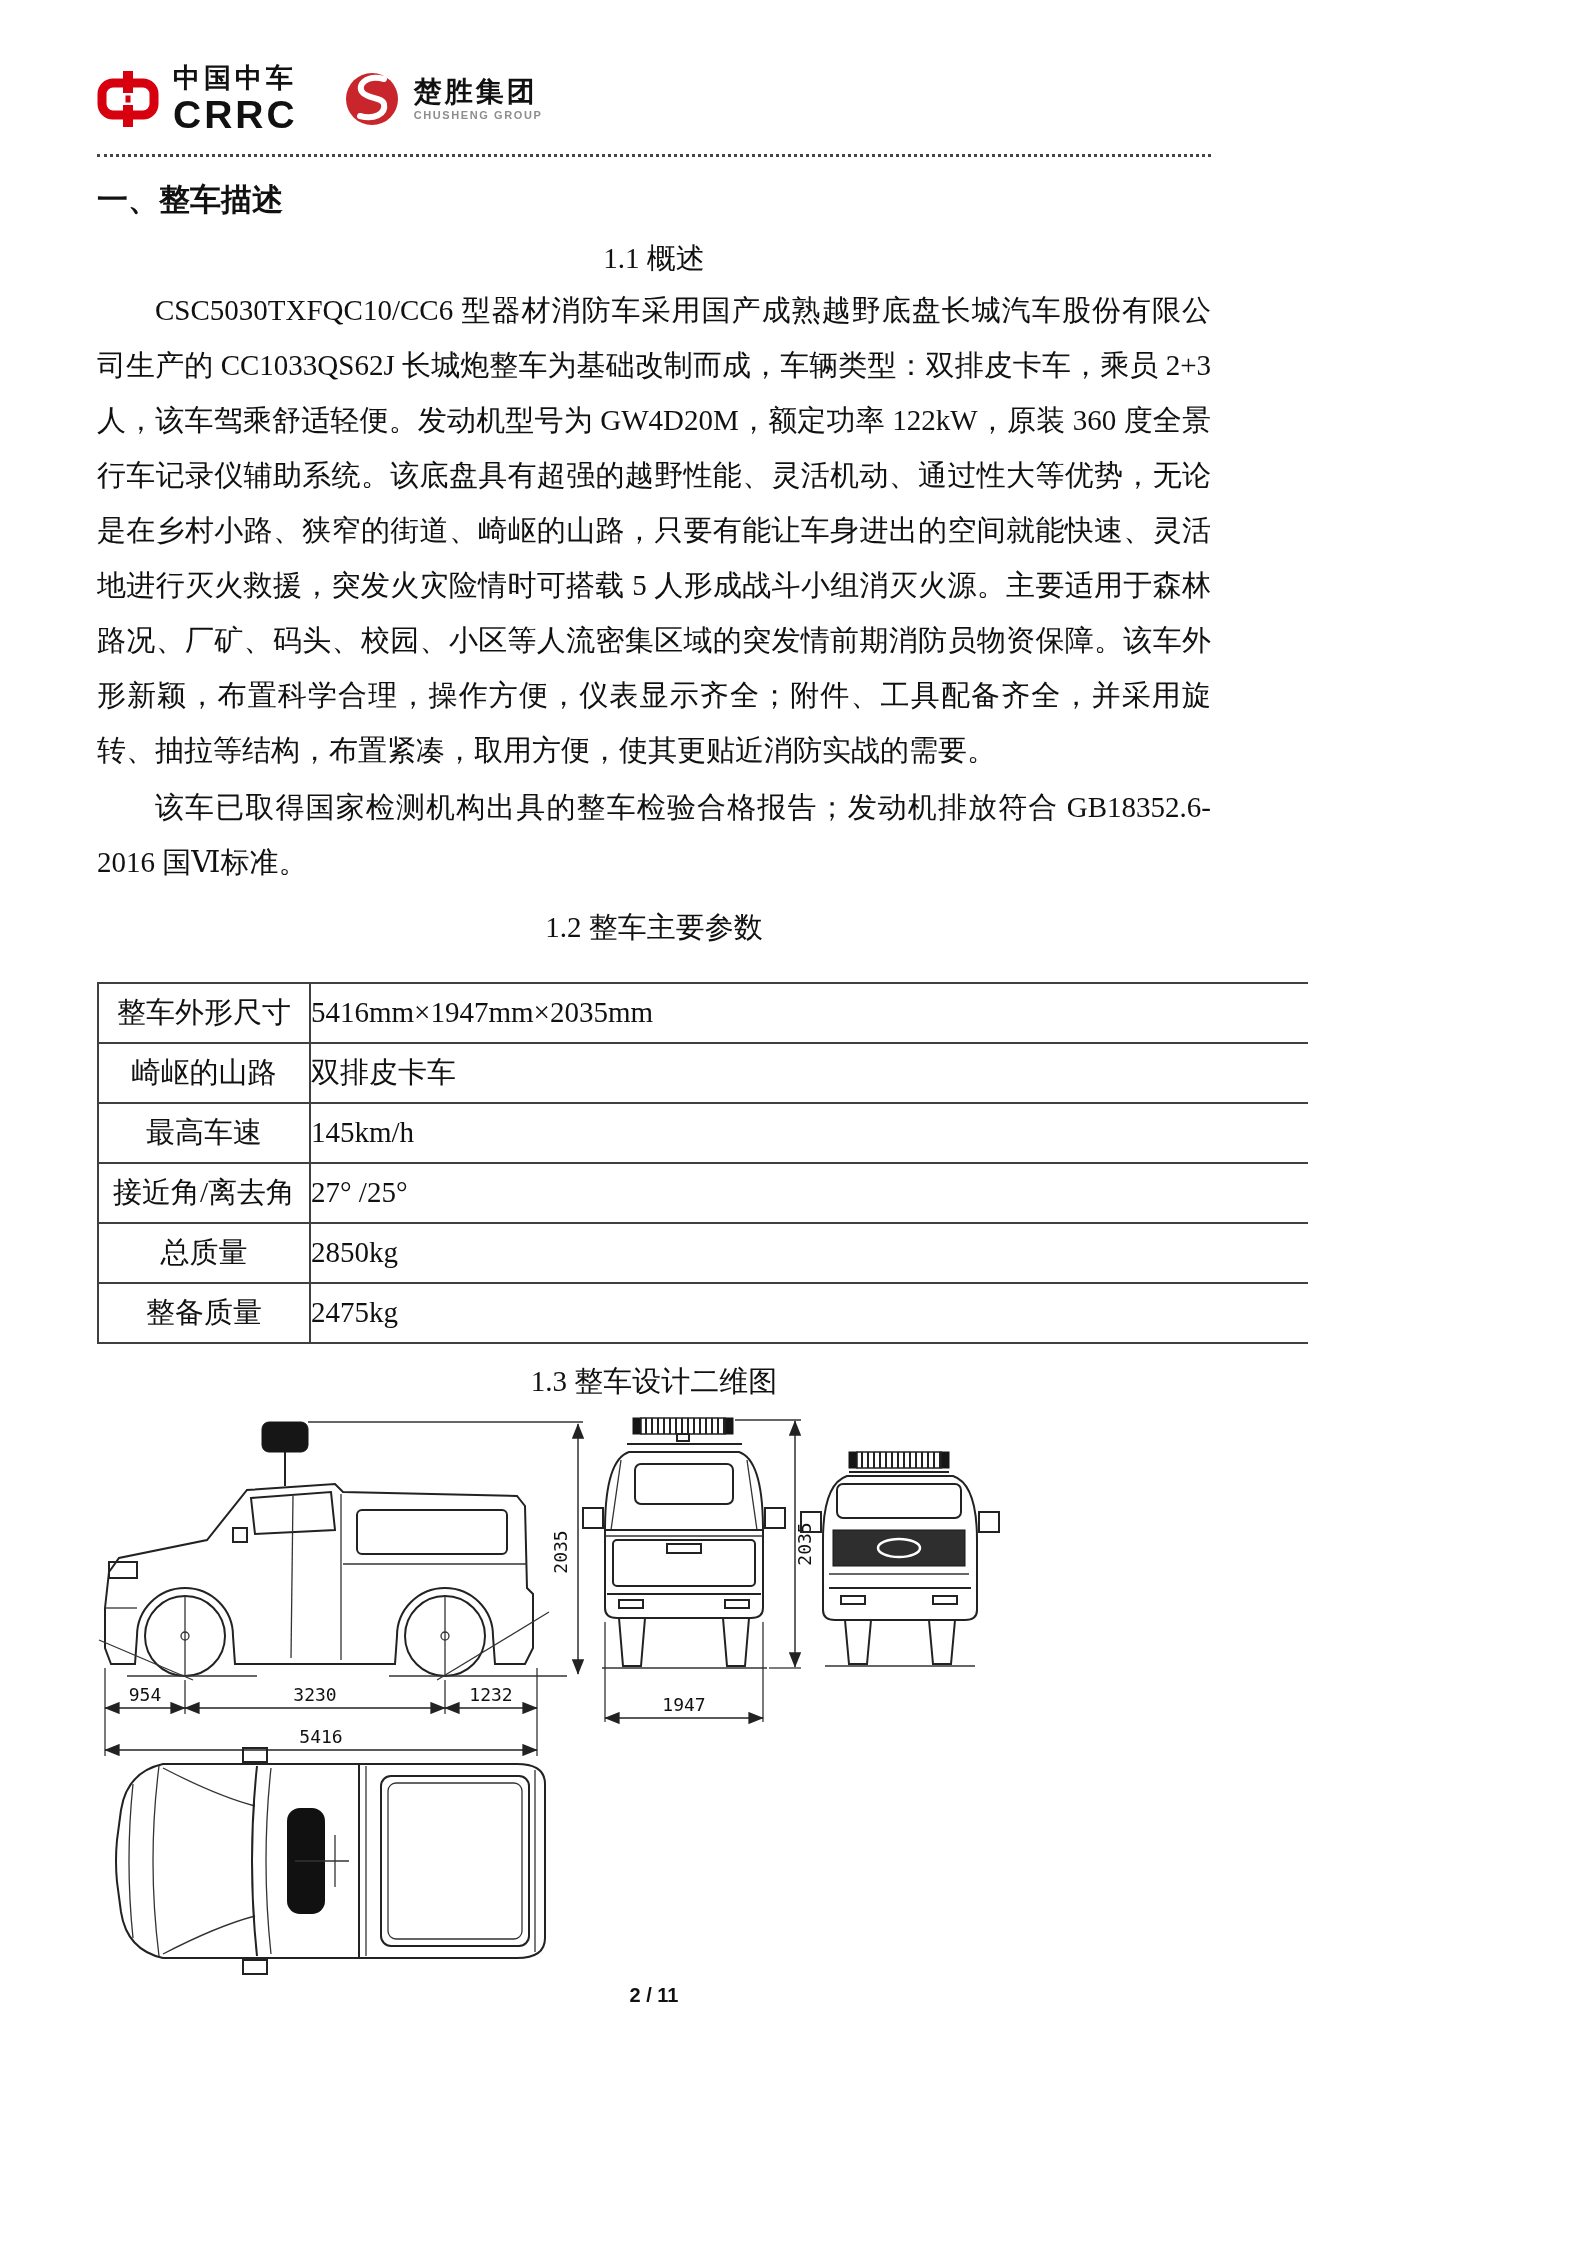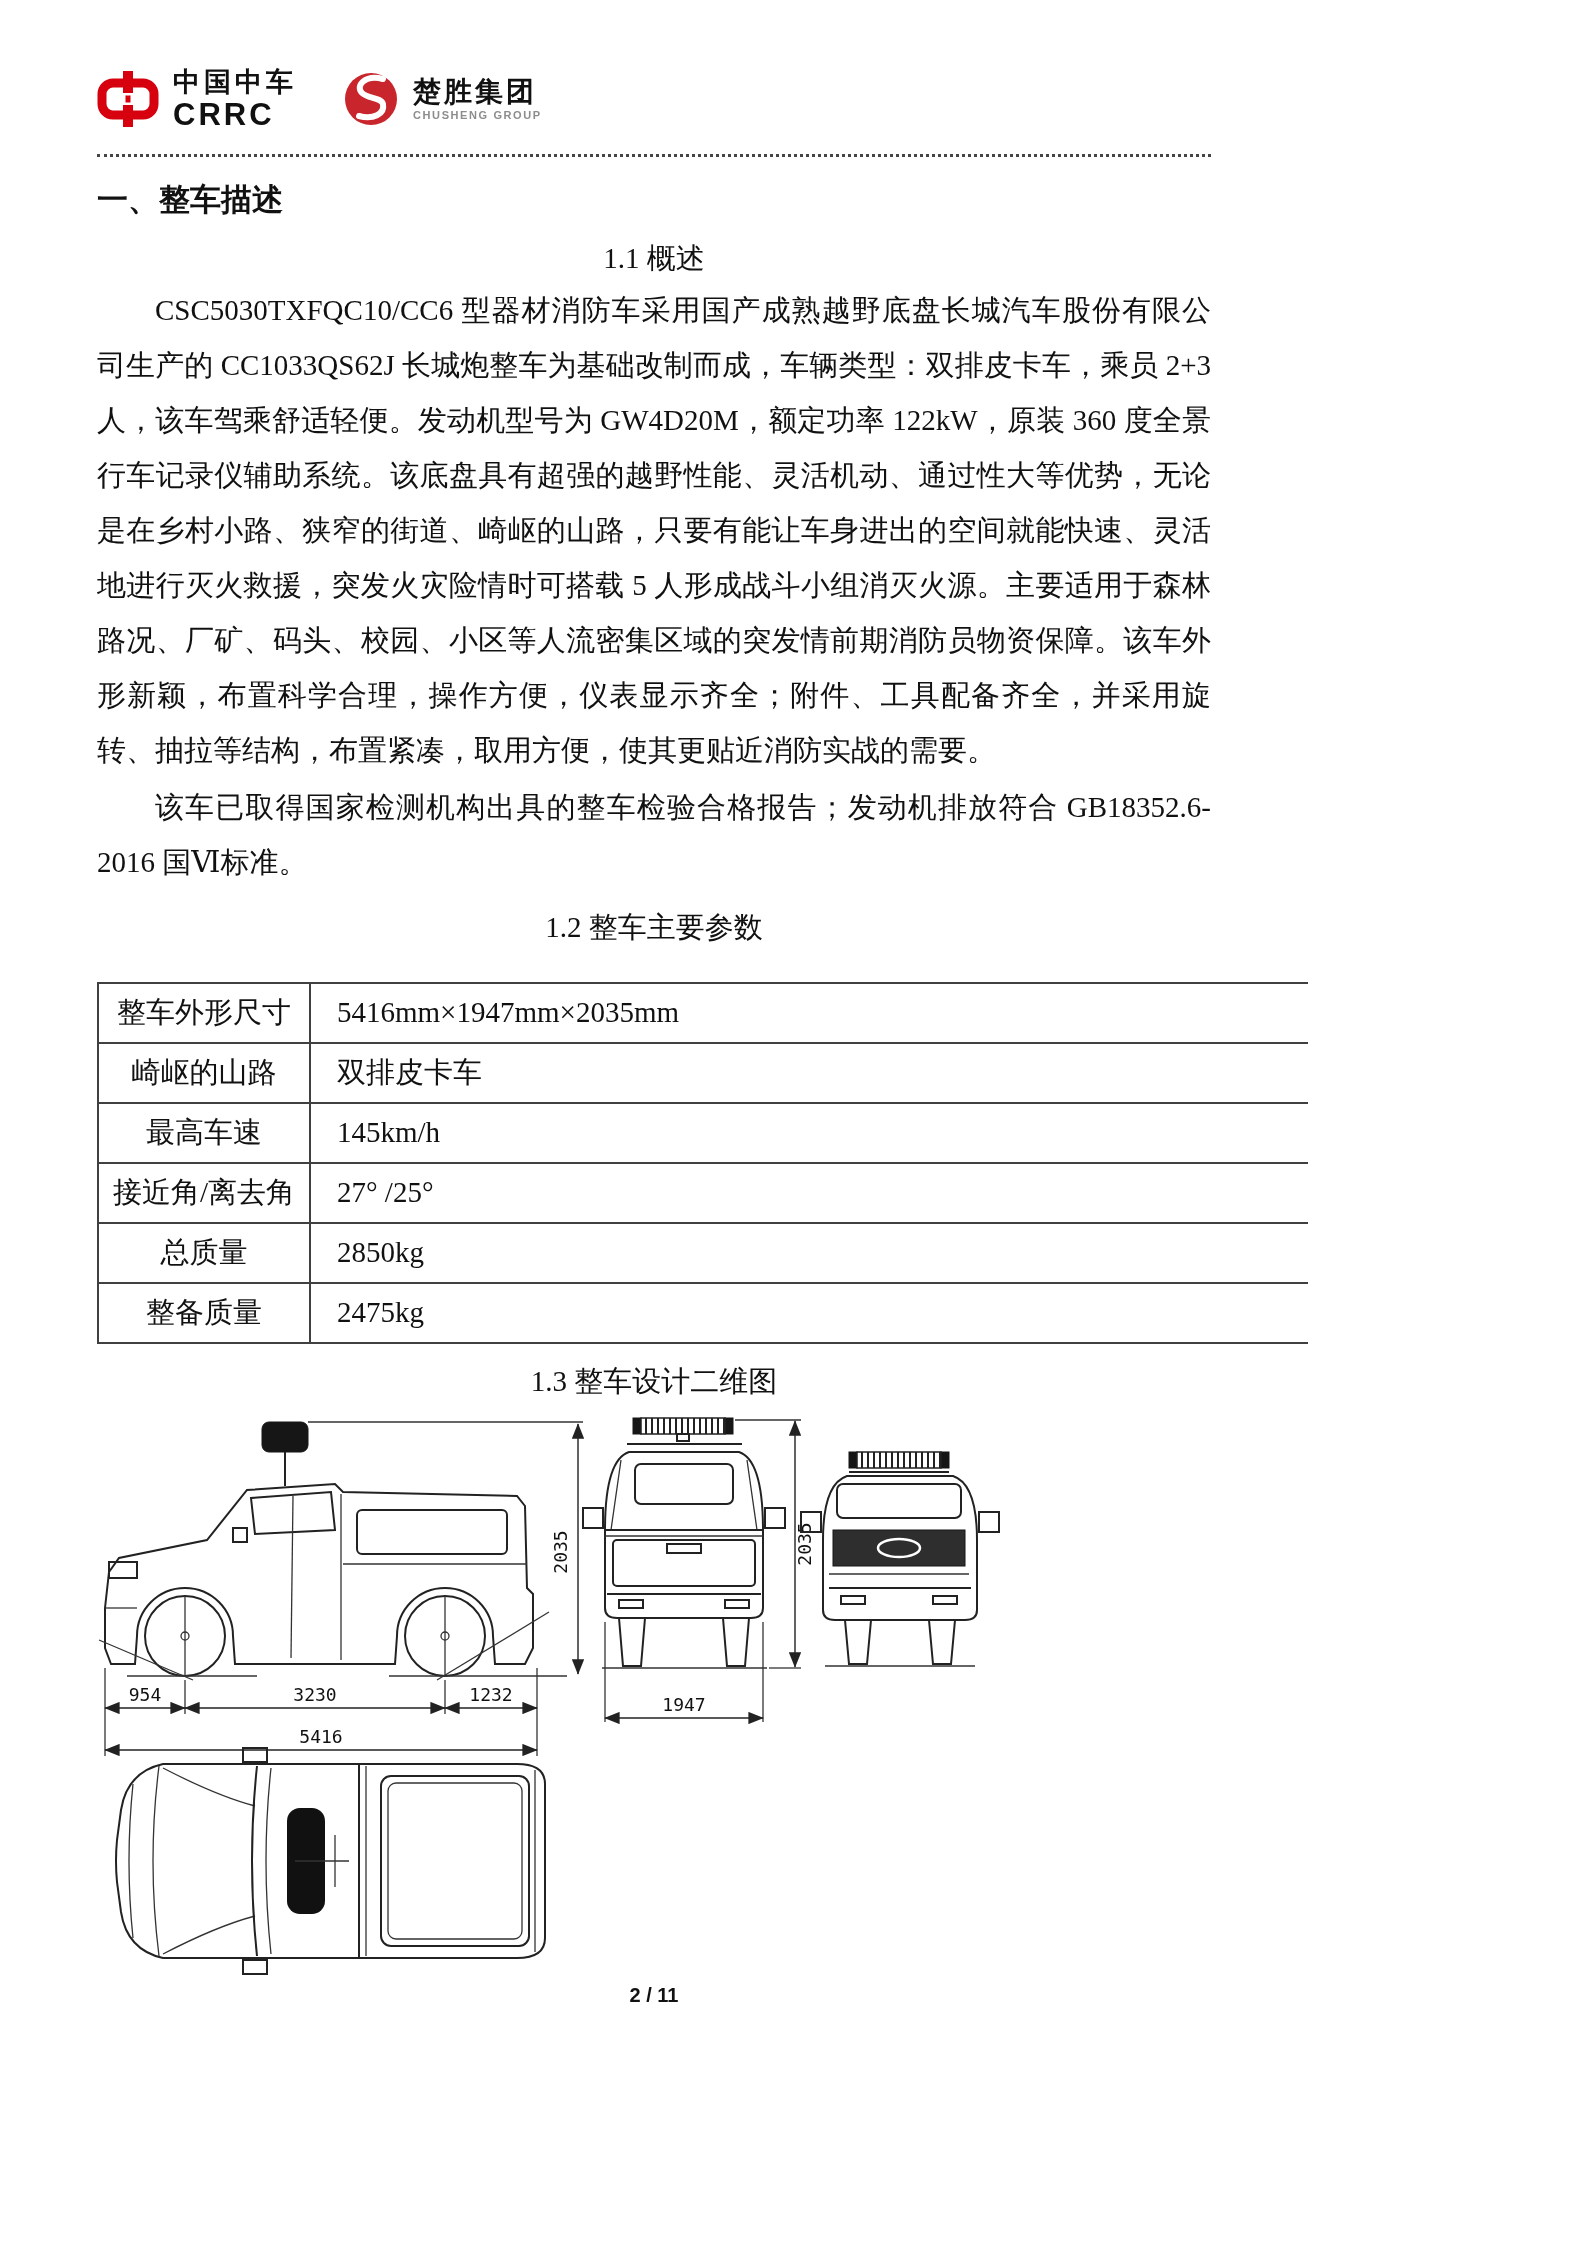--- a/index.html
+++ b/index.html
@@ -12,36 +12,36 @@
     color:#111;
     overflow:hidden;
   }
   .content { padding:68px 97px 0 97px; }
 
   
   .header { display:flex; align-items:center; gap:46px; height:62px; }
   .logo { display:flex; align-items:center; gap:14px; }
   .logo-texts { display:flex; flex-direction:column; line-height:1; font-family:"Liberation Sans","DejaVu Sans",sans-serif; }
   .crrc-cn { font-size:27px; font-weight:bold; letter-spacing:4px; }
-  .crrc-en { font-size:31px; font-weight:bold; letter-spacing:3px; margin-top:3px; }
+  .crrc-en { font-size:39px; font-weight:bold; letter-spacing:3px; margin-top:3px; }
   .cs-cn   { font-size:28px; font-weight:bold; letter-spacing:3px; }
   .cs-en   { font-size:11px; font-weight:bold; color:#8d8d8d; letter-spacing:1.6px; margin-top:4px; }
 
   .divider { border-top:3px dotted #454545; margin-top:24px; height:0; }
 
   
   .h1   { font-size:31px; font-weight:bold; margin:22px 0 0 0; line-height:1.35; }
   .sec  { font-size:29px; font-weight:normal; margin:14px 0 0 0; line-height:1.6;text-align:center; }
   .para { font-size:29px; line-height:55px; text-align:justify; text-indent:58px; margin:2px 0 0 0; }
 
   
   .spec-table { border-collapse:collapse; margin-top:31px; width:1292px; table-layout:fixed; }
   .spec-table td { border:2px solid #404040; font-size:29px; height:60px; padding:0; }
   .spec-table td.lab { width:212px; text-align:center; }
-  .spec-table td.val { padding-left:26px; }
+  .spec-table td.val { }
 
   
   svg.drawing { display:block; margin-top:8px; }
   .ln   { stroke:#222; stroke-width:2; fill:none; }
   .thin { stroke:#333; stroke-width:1.3; fill:none; }
   .dimln{ stroke:#222; stroke-width:1.4; fill:none; }
   .dim  { font-family:"DejaVu Sans Mono","Liberation Mono",monospace; font-size:18px; fill:#111; }
   .dark { fill:#161616; stroke:#161616; }
 
   .footer { text-align:center; font-family:"Liberation Sans","DejaVu Sans",sans-serif;

